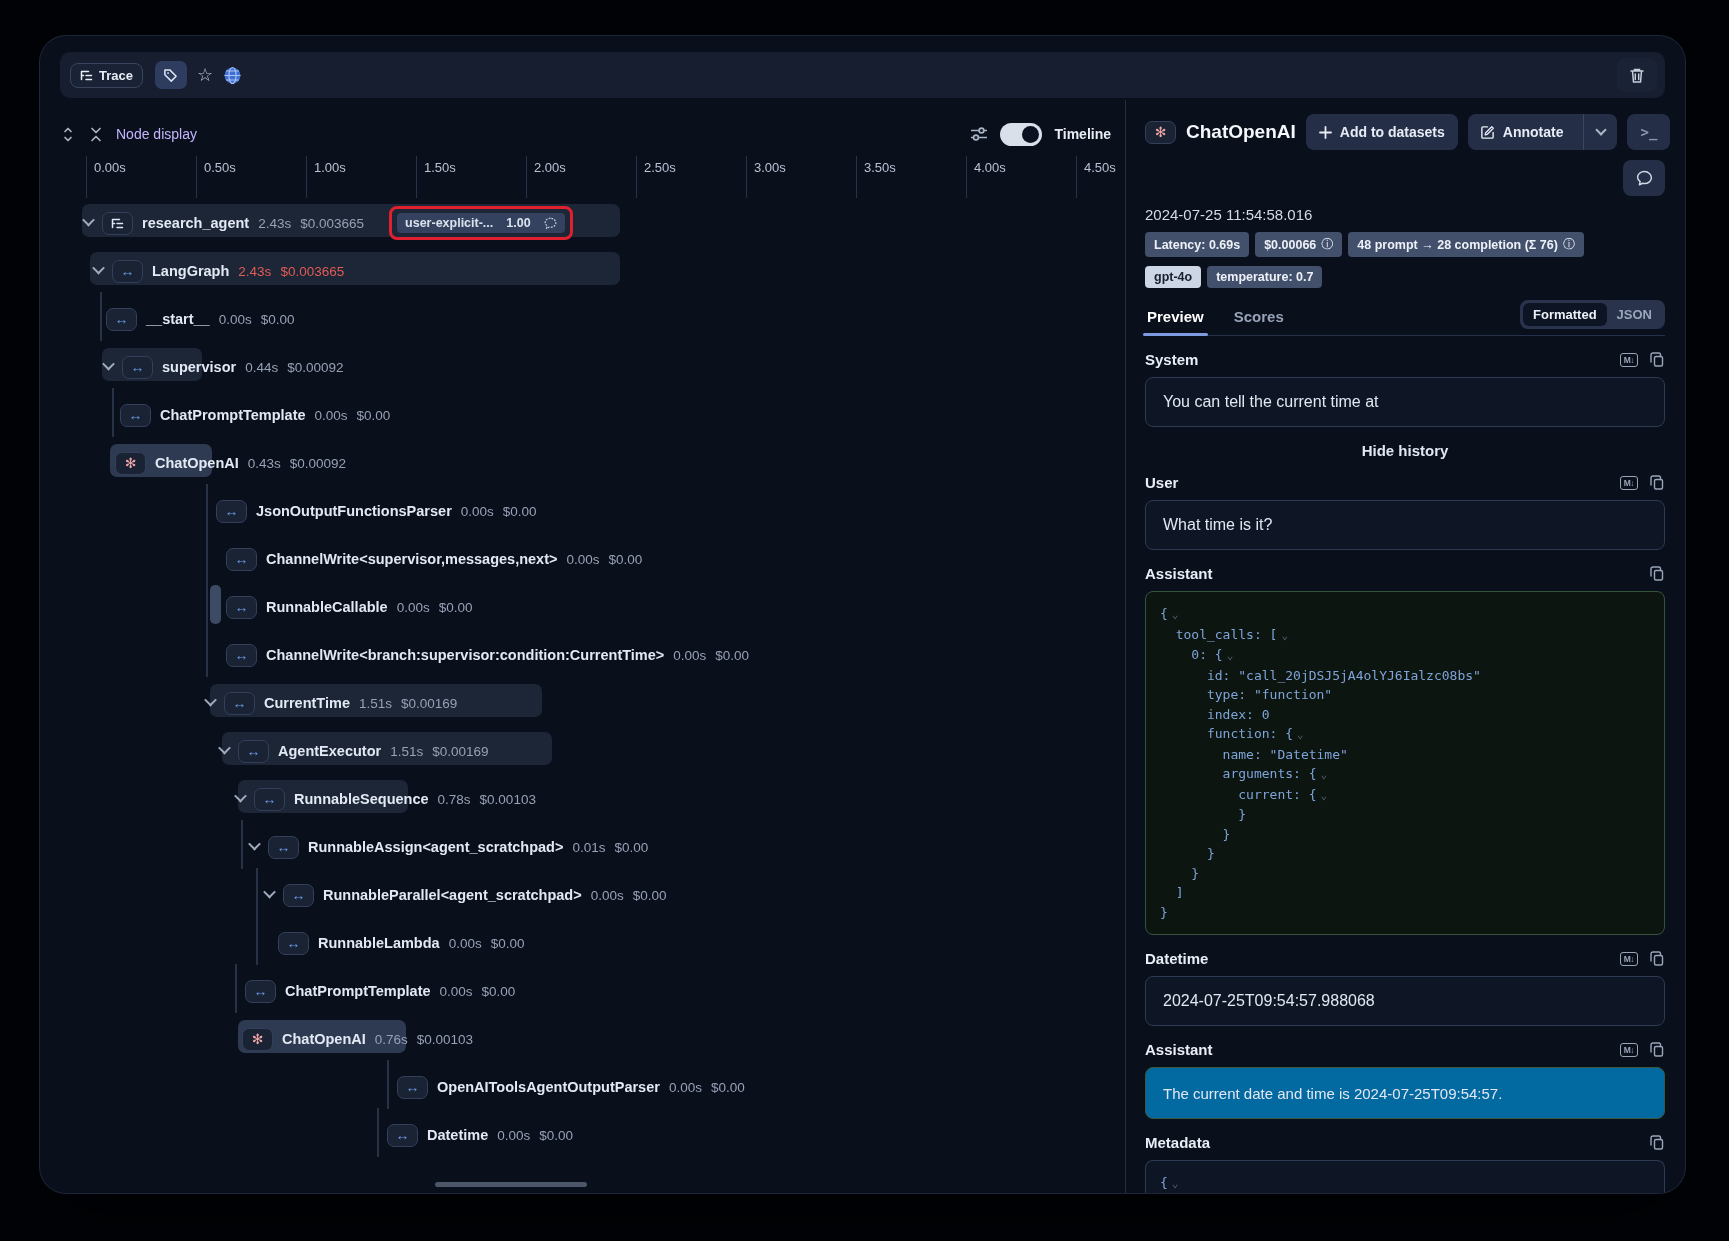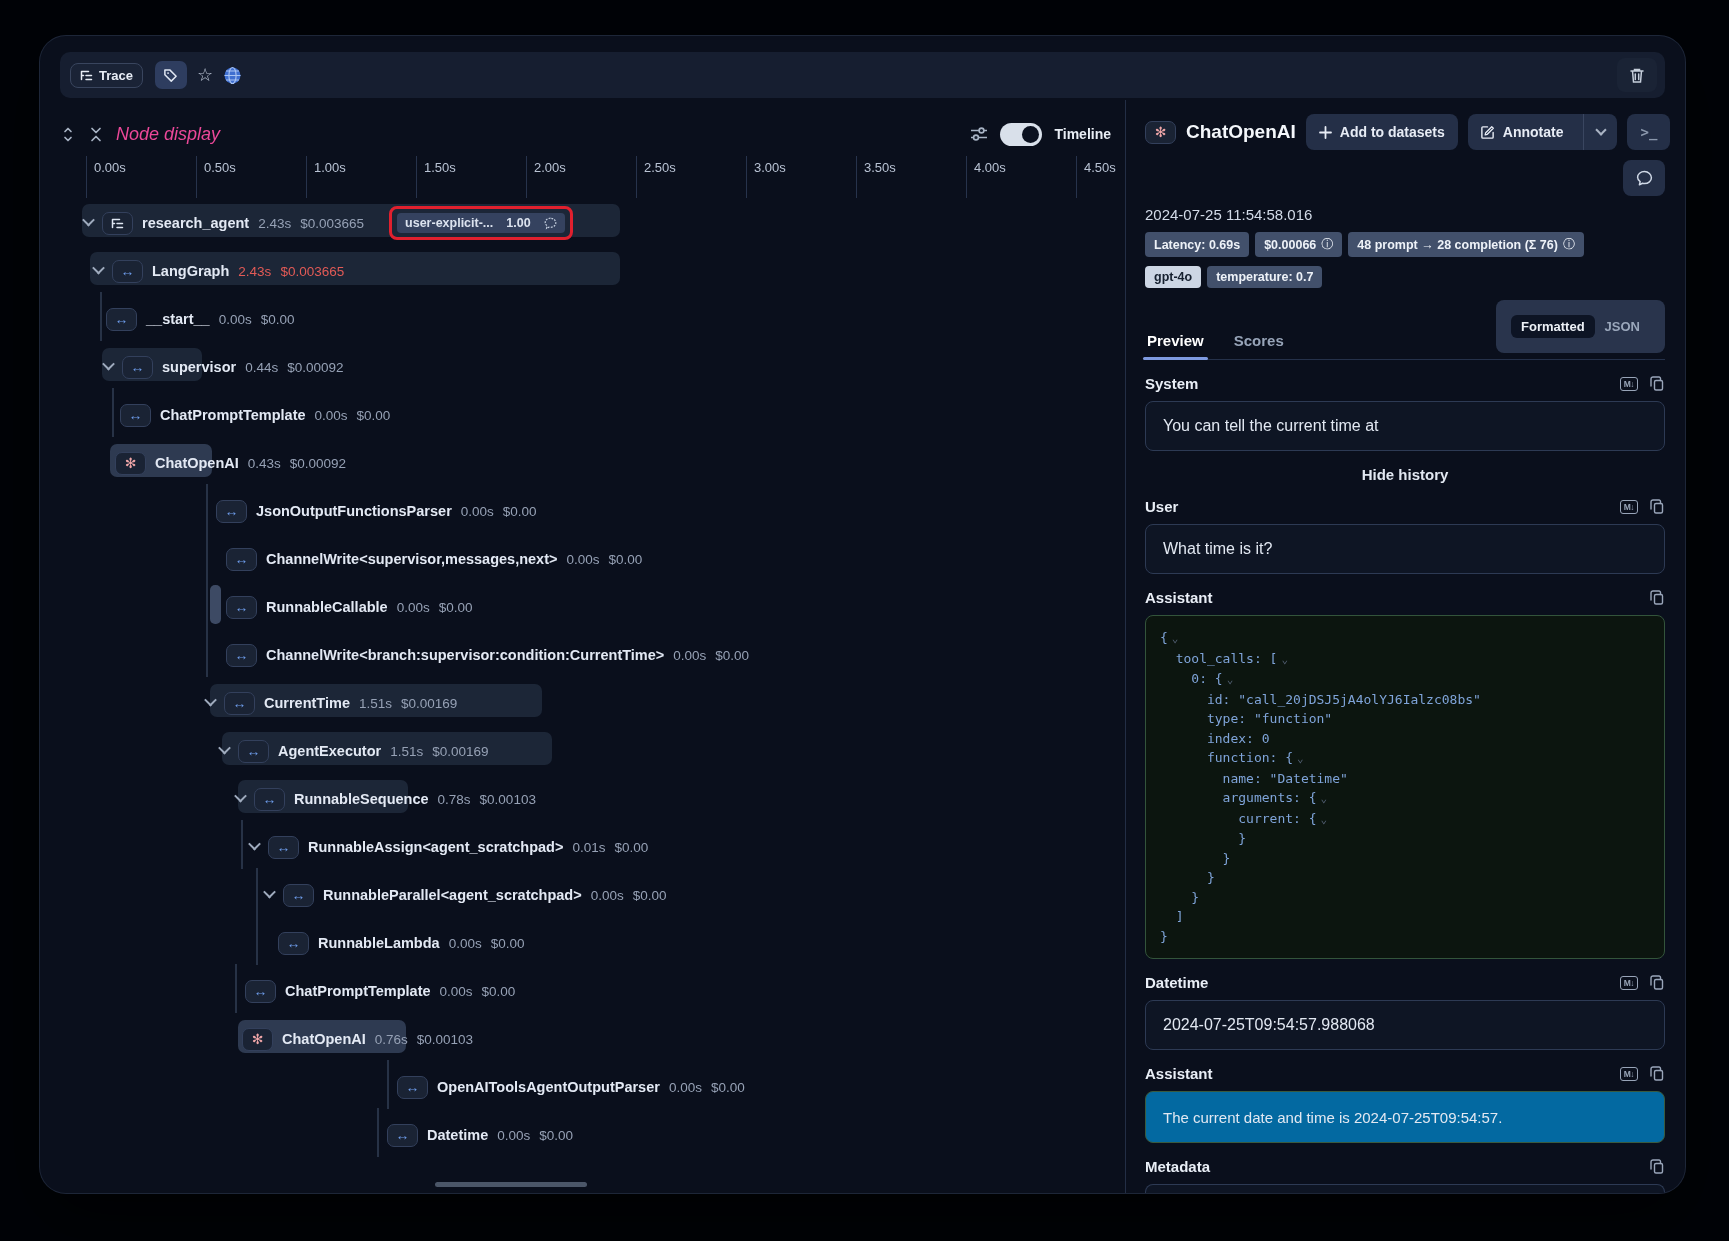--- a/index.html
+++ b/index.html
@@ -27,21 +27,21 @@
 
   
   .main { position:absolute; left:0; right:0; top:64px; bottom:0; display:flex; }
   .pane-left { width:1086px; border-right:1px solid #232e45; position:relative;
     padding-left:20px; overflow:hidden; }
   .pane-right { flex:1; position:relative; padding:0 20px 0 19px; overflow:hidden; }
 
   
   .lhead { height:40px; margin-top:14px; display:flex; align-items:center; gap:12px;
     padding-right:14px; }
-  .lhead .lbl { color:#ec4899; font-size:18px;font-style:italic; }
+  .lhead .lbl { color:#c4b5fd; font-size:14px; }
   .lhead .sp { flex:1; }
   .toggle { width:42px; height:23px; border-radius:12px; background:#d9e0ea; position:relative; }
   .toggle .knob { position:absolute; right:3px; top:3px; width:17px; height:17px;
     border-radius:50%; background:#0b1120; }
   .timeline-lbl { color:#e8edf4; font-size:14px; font-weight:600; }
 
   
   .axis { position:relative; height:46px; }
   .tick { position:absolute; top:2px; height:42px; border-left:1px solid #27334c; }
   .tick span { display:block; padding:4px 0 0 7px; color:#b9c3d4; font-size:13px; }
@@ -96,21 +96,21 @@
   .mbadge.light { background:#cdd6e4; color:#16202f; }
   .mb-i { font-size:12px; font-weight:400; }
   .tabsrow { margin-top:12px; display:flex; align-items:flex-end; border-bottom:1px solid #25314a;
     padding-bottom:0; }
   .tab { font-size:15px; padding:0 2px 10px; margin-right:26px; color:#97a4b8; font-weight:600;
     position:relative; }
   .tab.active { color:#fff; }
   .tab.active::after { content:""; position:absolute; left:-2px; right:-2px; bottom:-1px;
     height:3px; background:#7e9ae0; border-radius:2px; }
   .tabsp { flex:1; }
-  .pill { background:#29344c; border-radius:8px; padding:15px; display:flex; margin-bottom:6px; }
+  .pill { background:#29344c; border-radius:8px; padding:3px; display:flex; margin-bottom:6px; }
   .pill .pseg { font-size:13px; font-weight:700; padding:4px 10px; border-radius:6px;
     color:#9aa7bb; }
   .pill .pseg.active { background:#0d1424; color:#edf1f7; }
   .shead { margin-top:15px; display:flex; align-items:center; }
   .shead .t { color:#e9eef6; font-size:15px; font-weight:700; margin-right:auto; }
   .mdico { border:1.4px solid #98a4b8; border-radius:3px; font-size:8.5px; padding:1px 3px;
     color:#98a4b8; font-weight:700; margin-right:12px; letter-spacing:-.5px; }
   .vbox { margin-top:9px; border:1px solid #2d3a54; background:#0e1524; border-radius:8px;
     min-height:50px; display:flex; align-items:center; padding:13px 17px; color:#e2e8f2;
     font-size:16px; }

